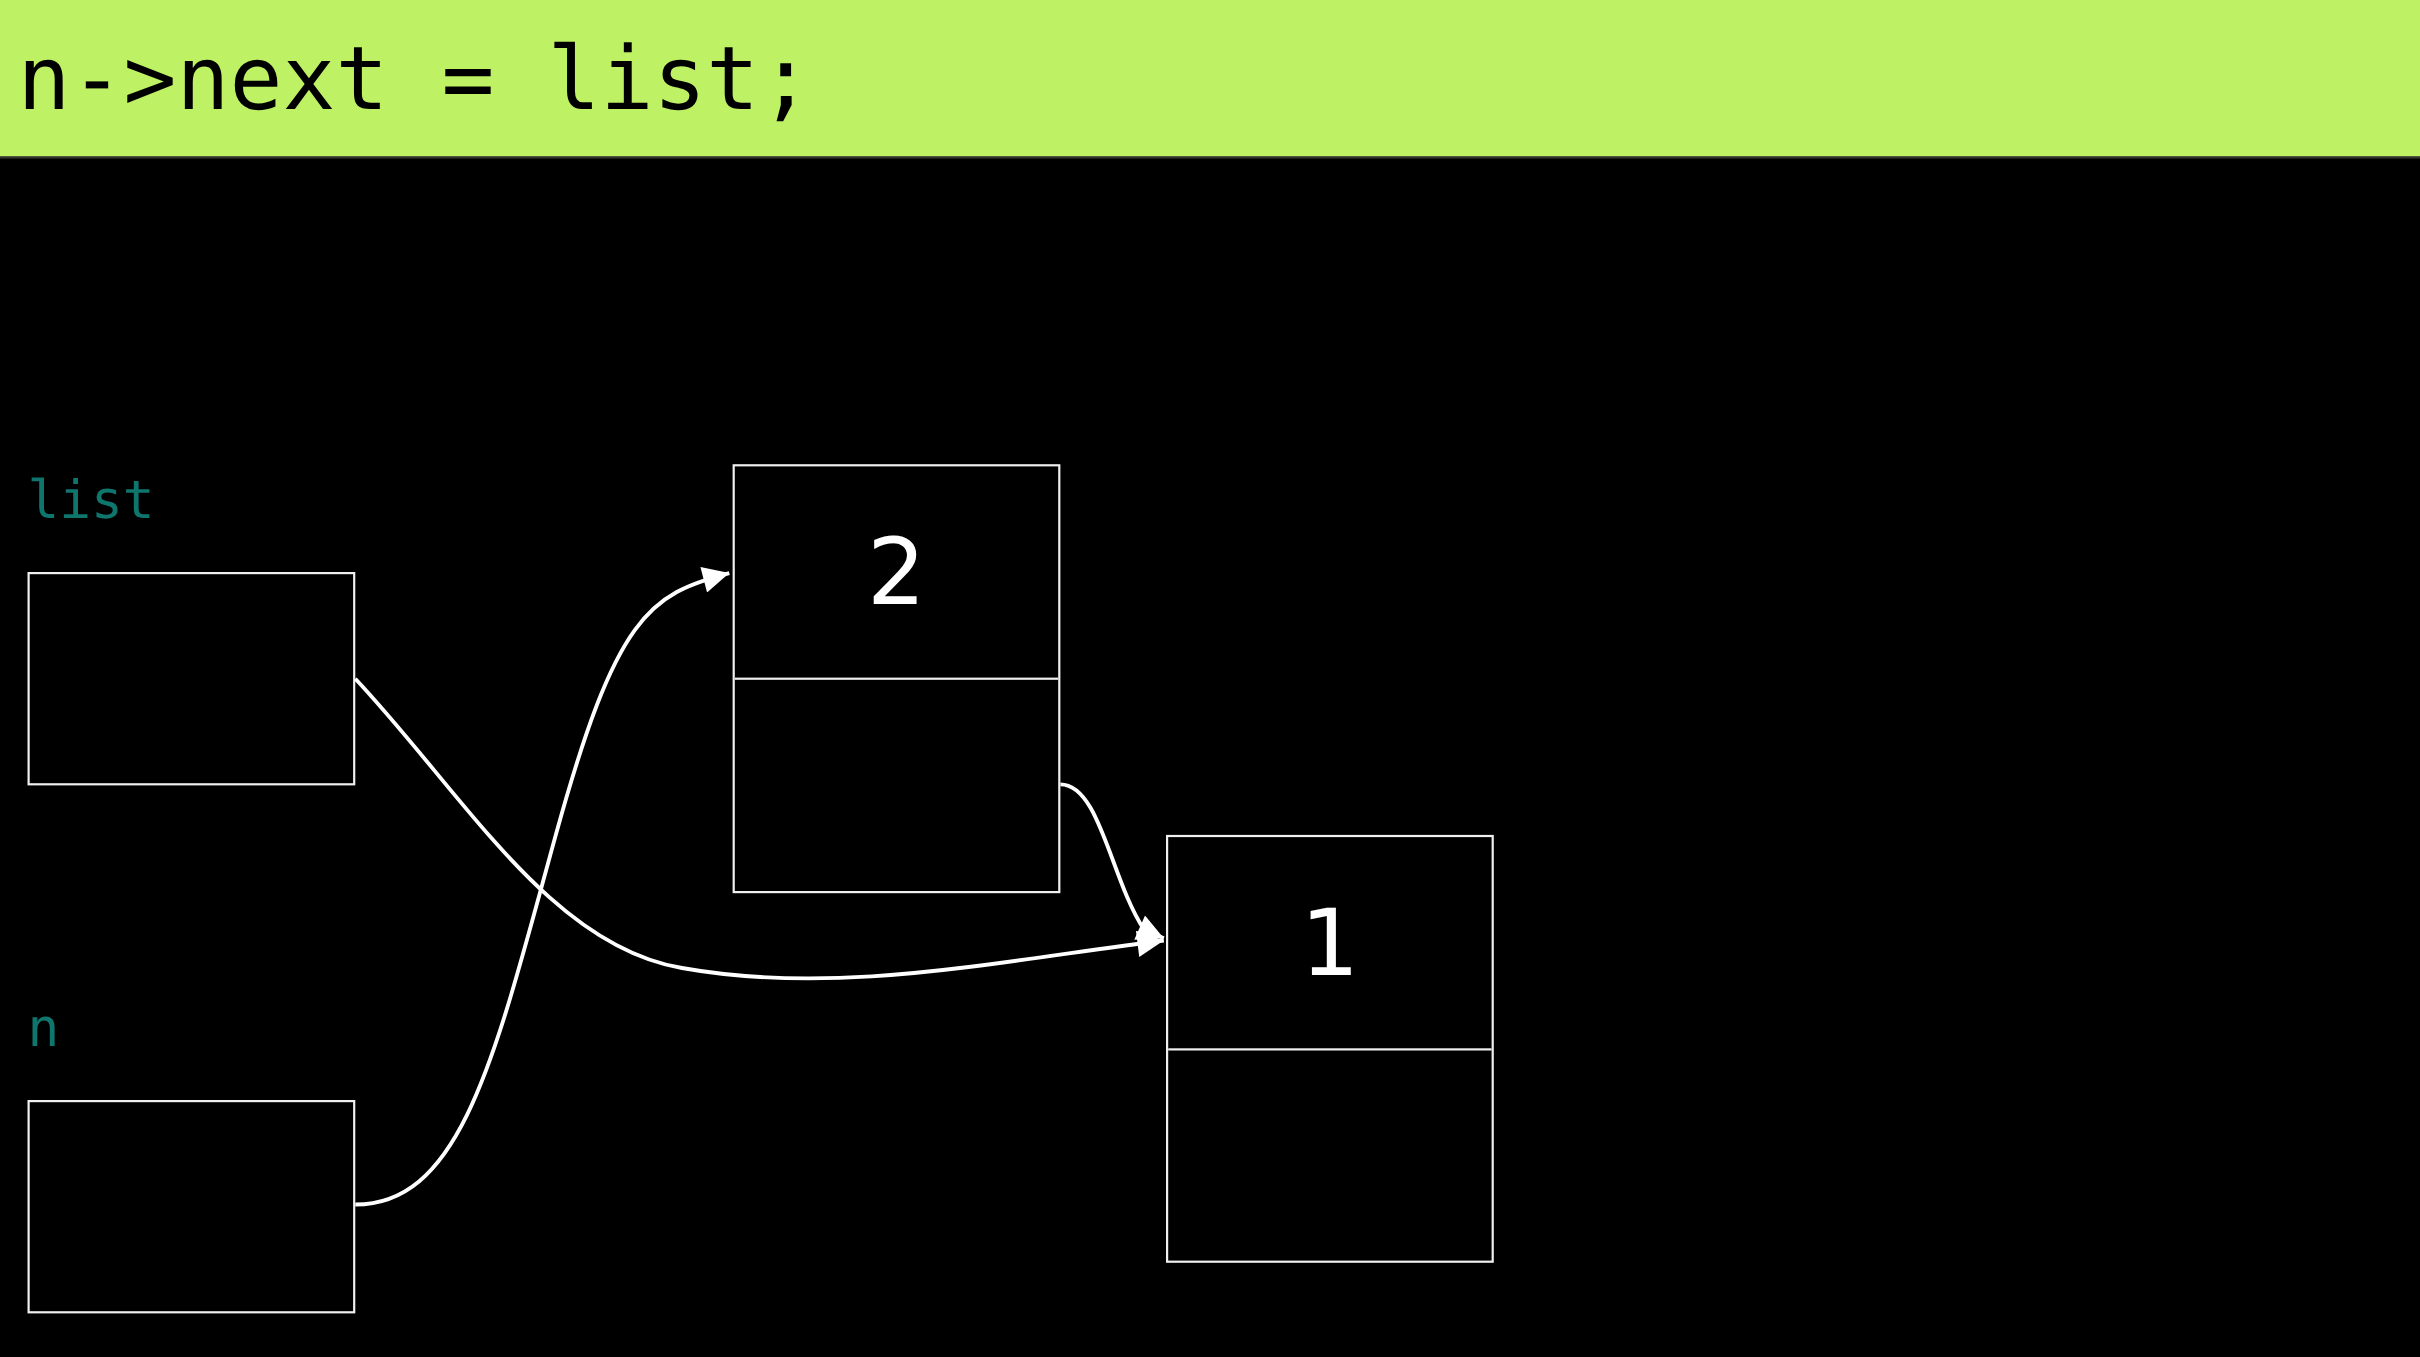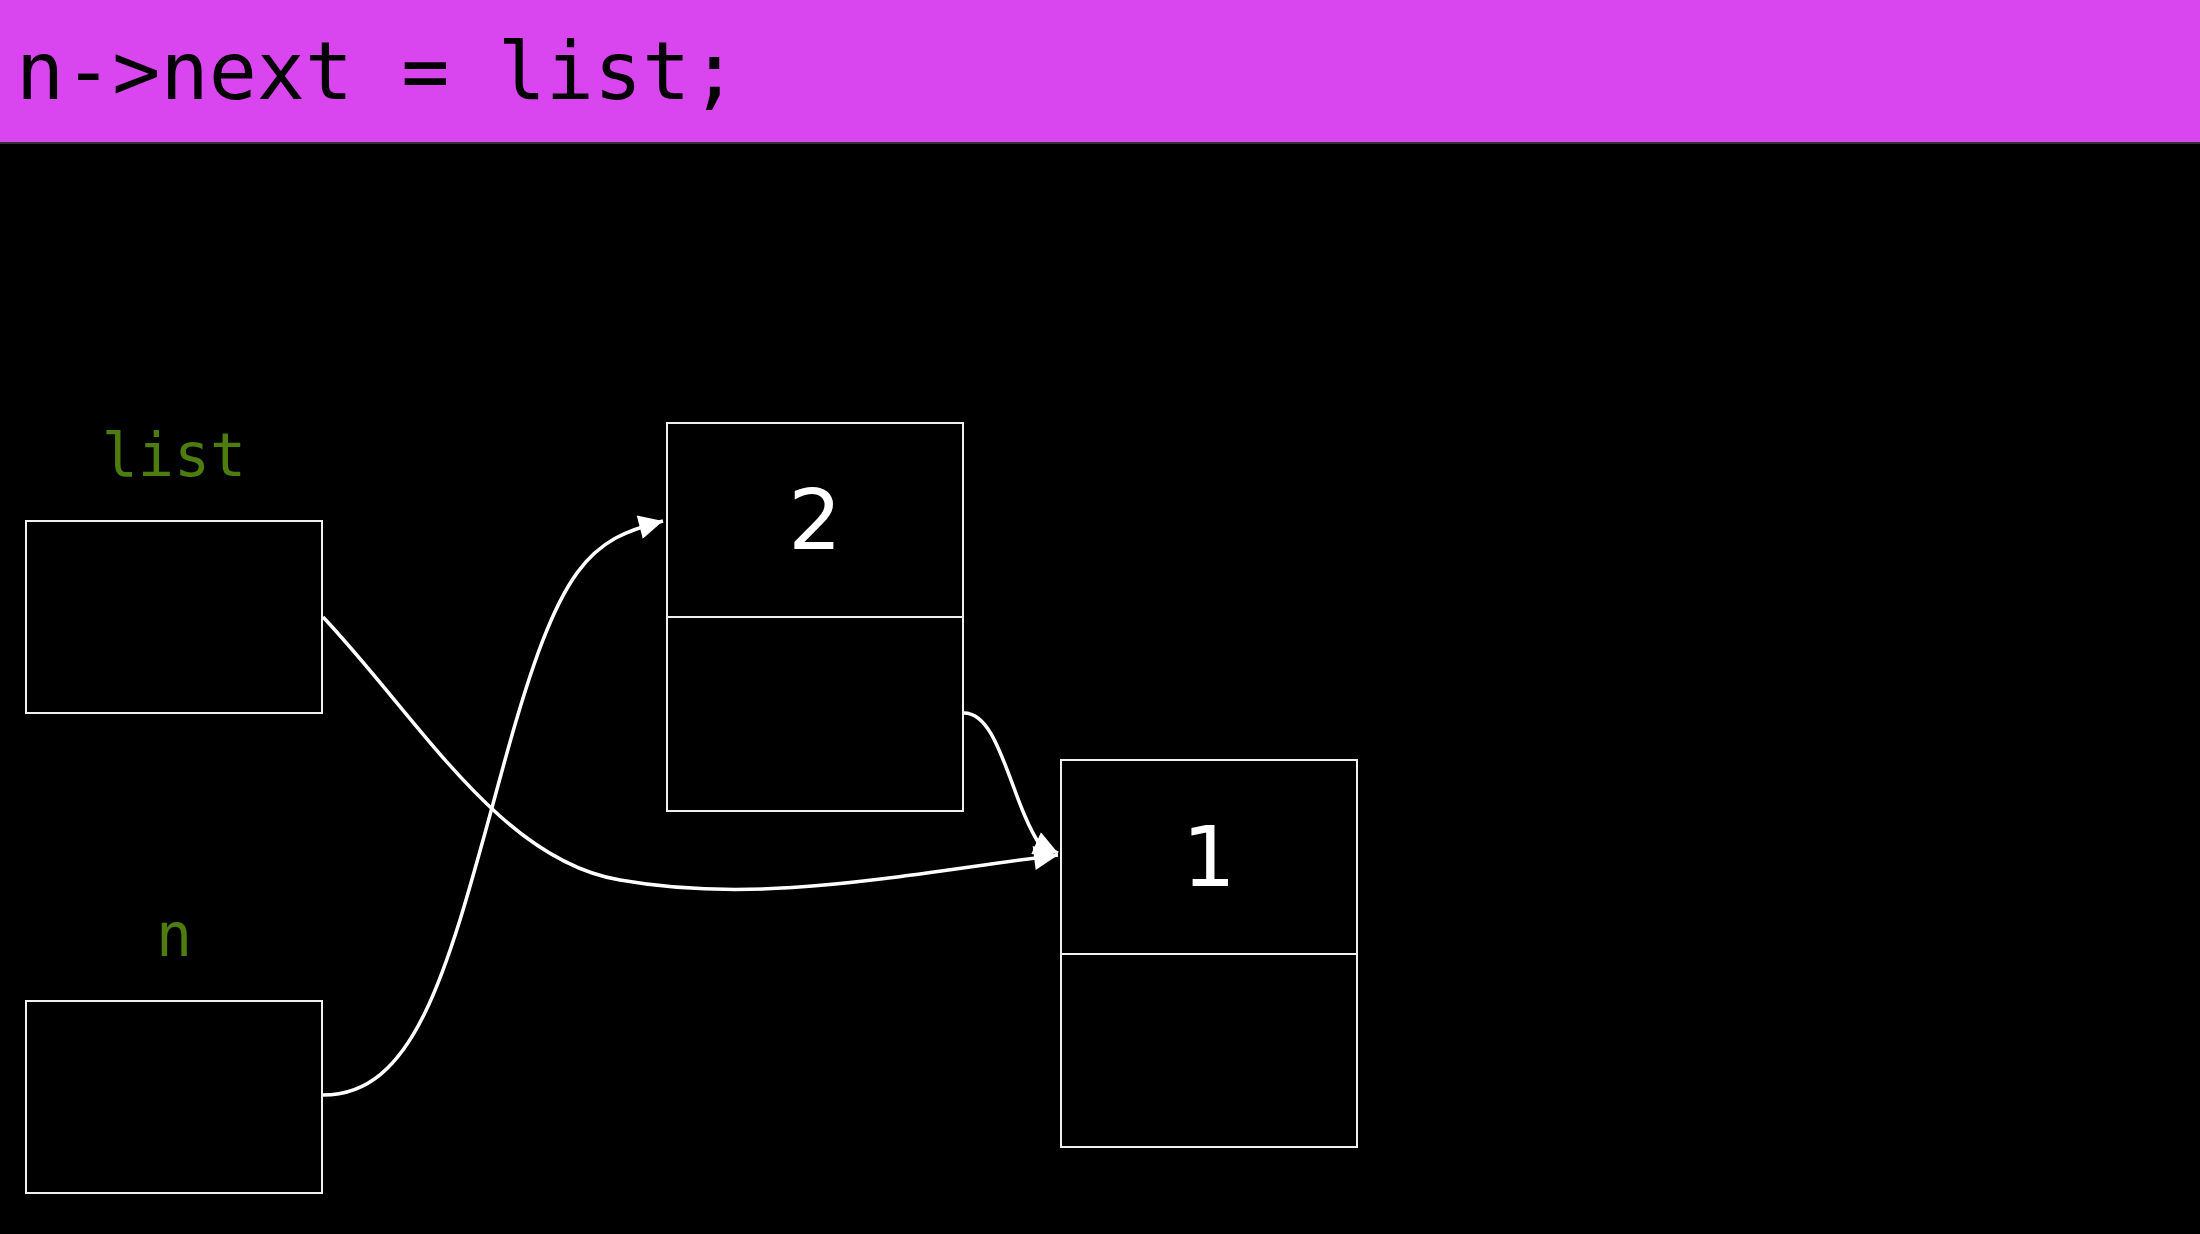--- a/index.html
+++ b/index.html
@@ -1,20 +1,20 @@
 <!DOCTYPE html>
 <html><head>
 <meta charset="utf-8">
 <style>
   html, body { margin:0; padding:0; }
   body { width:2200px; height:1234px; position:relative; overflow:hidden; background:#000; }
-  .header { position:absolute; left:0; top:0; width:2200px; height:144px; background:#d946ef; border-bottom:2px solid #333; box-sizing:border-box; }
+  .header { position:absolute; left:0; top:0; width:2200px; height:144px; background:#bef264; border-bottom:2px solid #333; box-sizing:border-box; }
   .code { position:absolute; left:16px; top:22px; font-family:"DejaVu Sans Mono","Liberation Mono",monospace; font-size:80px; line-height:100px; color:#000; white-space:pre; }
   .canvas { position:absolute; left:0; top:144px; width:2200px; height:1090px; background:#000; }
-  .label { position:absolute; font-family:"DejaVu Sans Mono","Liberation Mono",monospace; font-size:60px; line-height:60px; color:#4d7c0f; text-align:center; width:298px; }
+  .label { position:absolute; font-family:"DejaVu Sans Mono","Liberation Mono",monospace; font-size:48px; line-height:60px; color:#0f766e; width:298px; }
   .box { position:absolute; border:2px solid #f0f0f0; box-sizing:border-box; }
   .node { position:absolute; border:2px solid #f0f0f0; box-sizing:border-box; display:flex; flex-direction:column; }
   .cell { flex:1; display:flex; align-items:center; justify-content:center; font-family:"DejaVu Sans","Liberation Sans",sans-serif; font-size:84px; color:#fff; }
   .cell + .cell { border-top:2px solid #f0f0f0; }
   svg.arrows { position:absolute; left:0; top:0; width:2200px; height:1234px; pointer-events:none; }
 </style>
 </head>
 <body>
 
 <div class="header">

